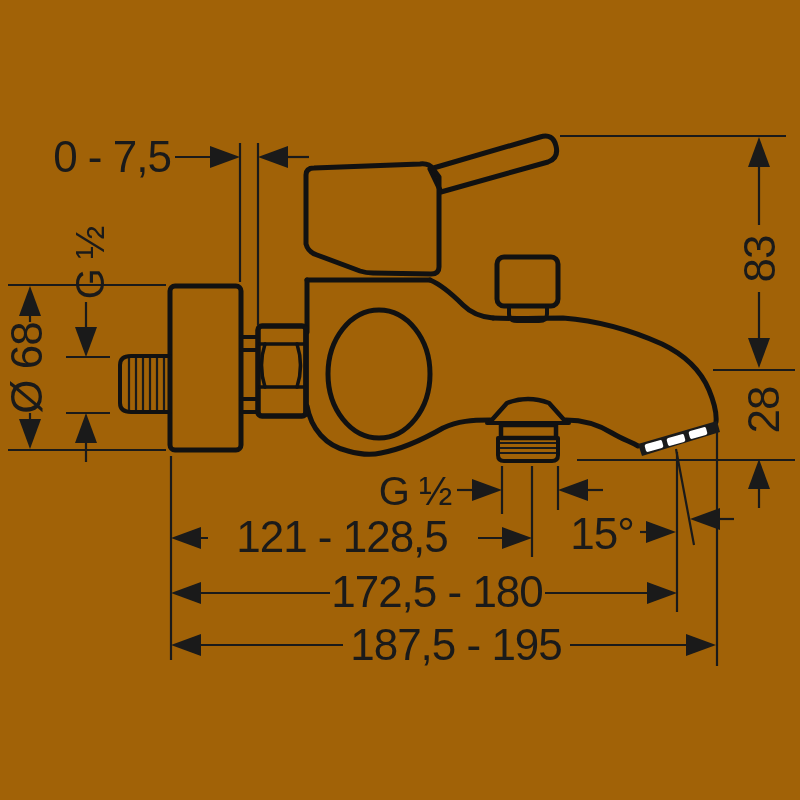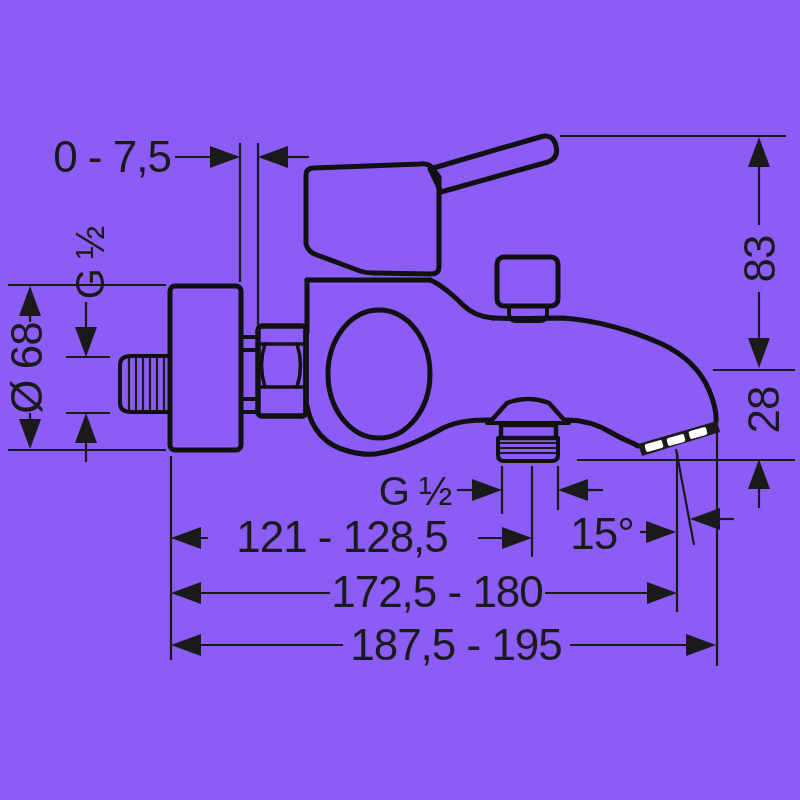--- a/index.html
+++ b/index.html
@@ -1,17 +1,17 @@
 <!DOCTYPE html>
 <html><head>
 <meta charset="utf-8">
 <style>
   html, body { margin: 0; padding: 0; background: #ffffff; }
   .canvas {
-    width: 800px; height: 800px; background: #8b5cf6;
+    width: 800px; height: 800px; background: #a16207;
     position: relative; overflow: hidden;
     font-family: "Liberation Sans", sans-serif;
   }
   svg { display: block; }
   .outline { stroke: #111111; fill: none; stroke-linecap: round; stroke-linejoin: round; }
   .dimline { stroke: #1a1a1a; stroke-width: 2.2; fill: none; stroke-linecap: butt; }
   .arrow   { fill: #1a1a1a; stroke: none; }
   .dimtext {
     font-family: "Liberation Sans", sans-serif;
     font-size: 44px; fill: #1a1a1a; letter-spacing: -1px;

